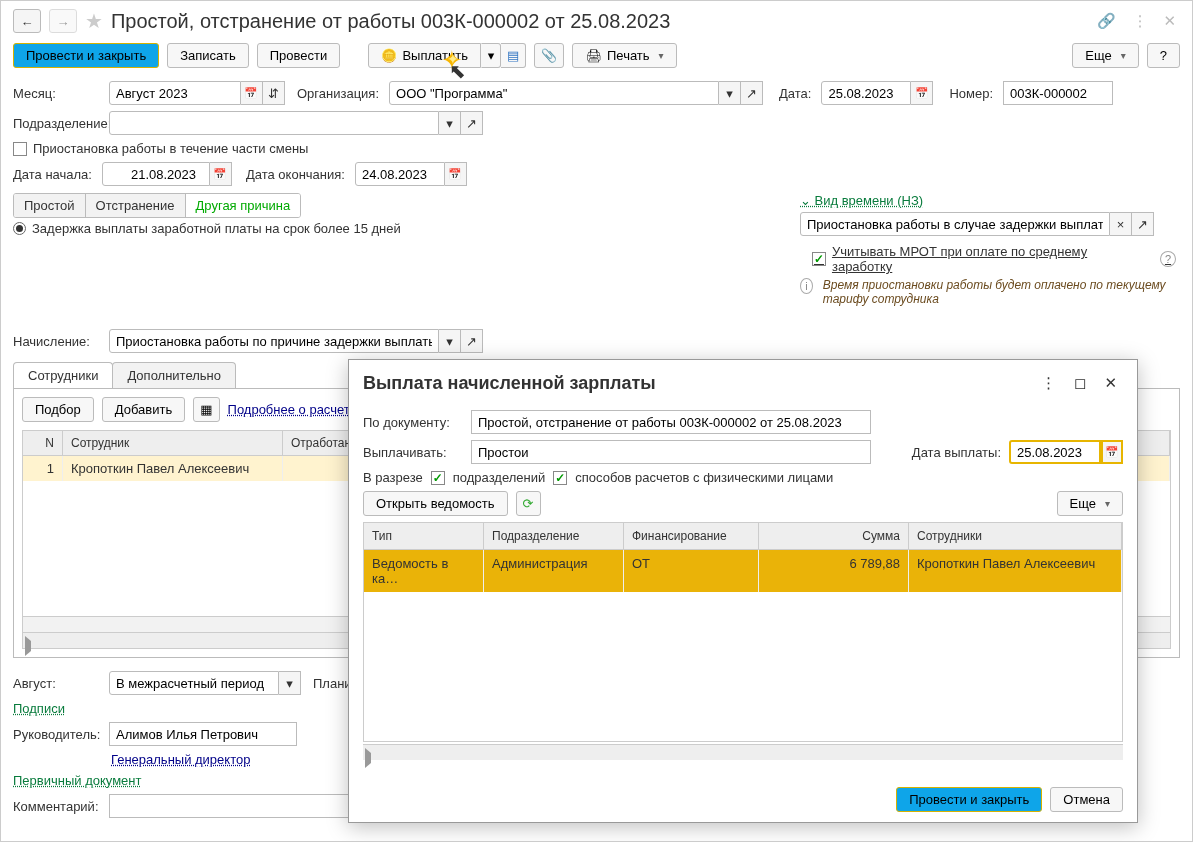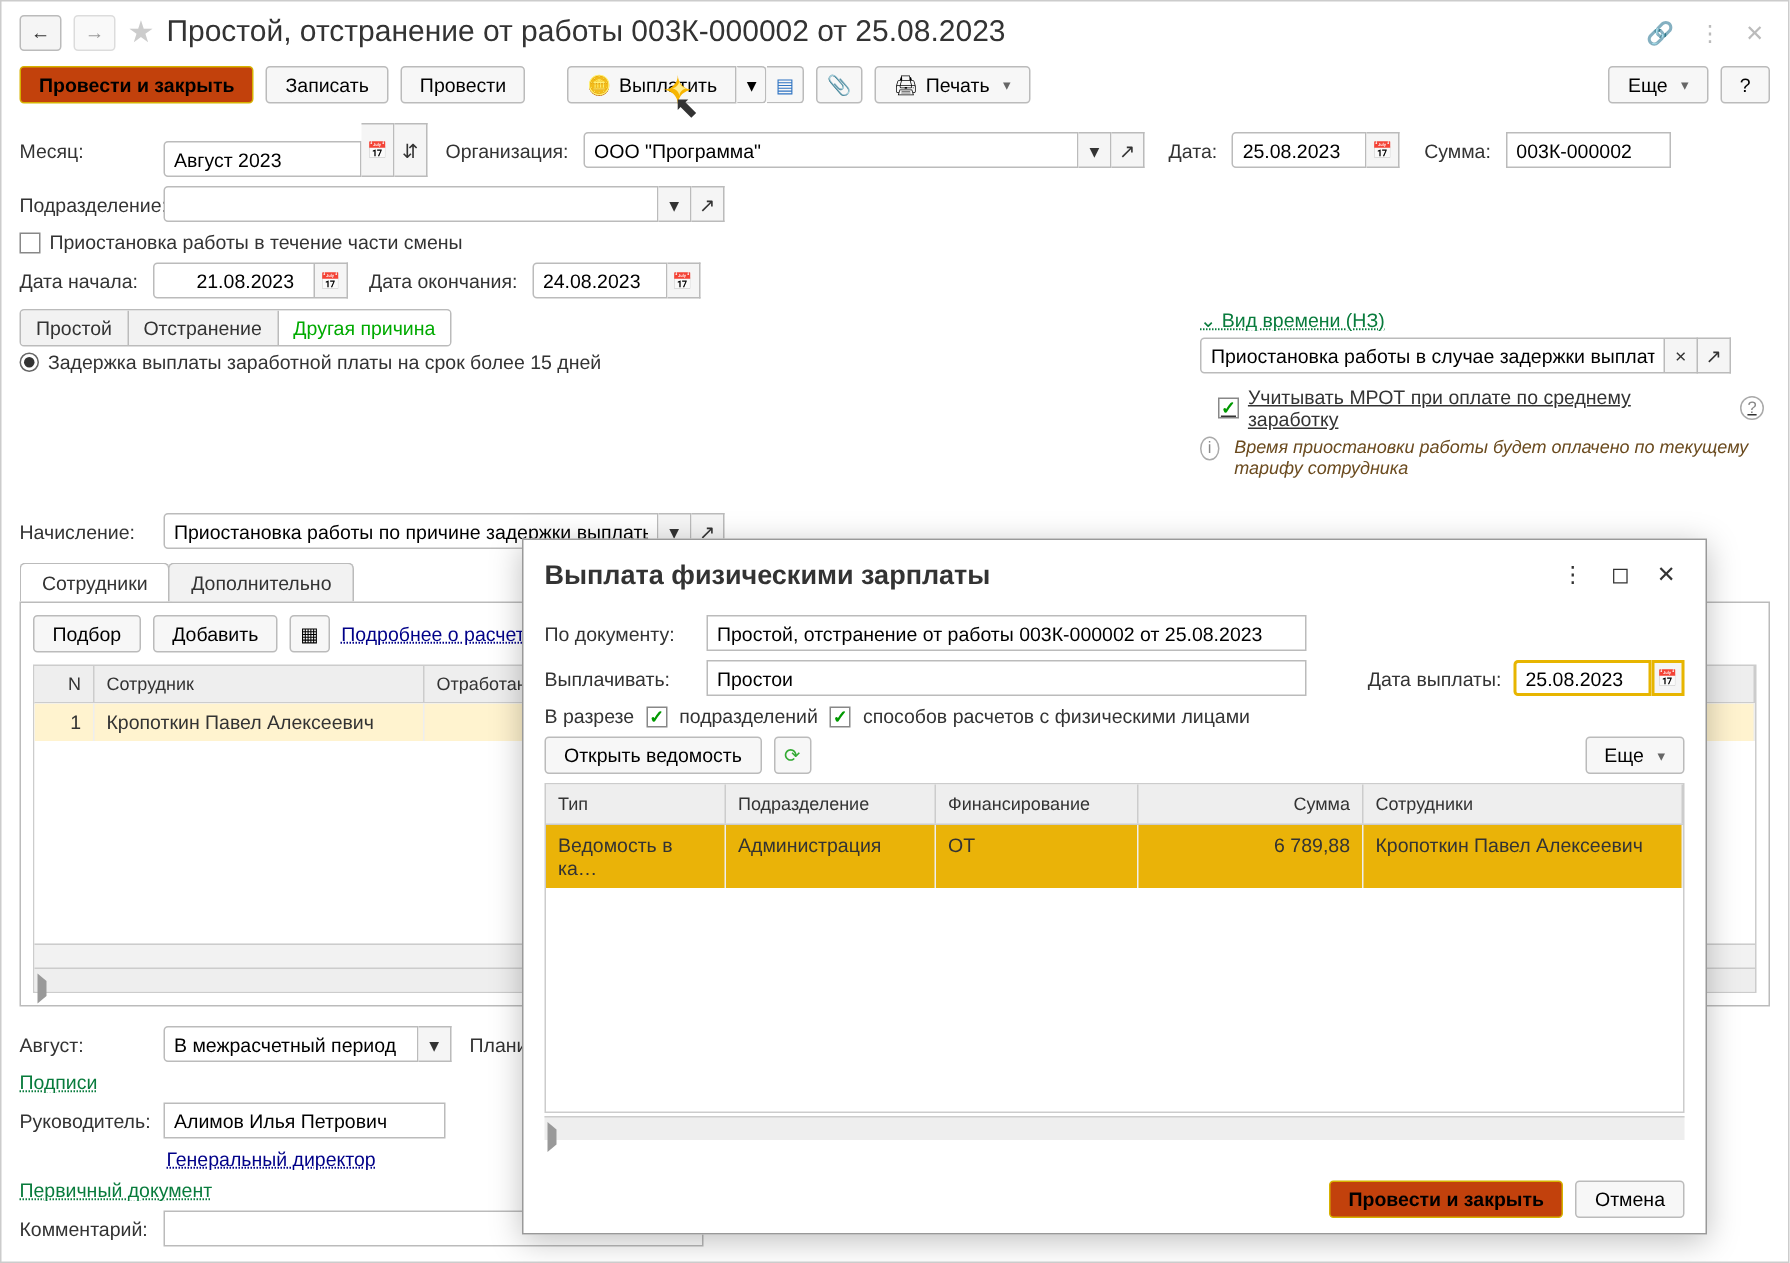--- a/index.html
+++ b/index.html
@@ -5,21 +5,21 @@
 * { box-sizing: border-box; margin: 0; padding: 0; }
 body { font-family: Arial, sans-serif; font-size: 13px; color: #333; background: #fff; width: 1193px; height: 842px; position: relative; overflow: hidden; border:1px solid #ccc; }
 .header { display:flex; align-items:center; padding: 8px 12px; gap: 8px; }
 .nav-btn { width:28px; height:24px; border:1px solid #bbb; background:#f5f5f5; border-radius:3px; display:inline-flex; align-items:center; justify-content:center; cursor:pointer;}
 .nav-btn.disabled { opacity:0.5;}
 .star { color:#ccc; font-size:20px; }
 .title { font-size: 20px; font-weight:normal; flex:1;}
 .head-icon { color:#bbb; font-size:15px; cursor:pointer; padding:0 4px;}
 .toolbar { display:flex; align-items:center; padding: 2px 12px 10px 12px; gap: 8px; }
 .btn { border:1px solid #bbb; background:#f7f7f7; border-radius:3px; padding: 4px 12px; cursor:pointer; font-size:13px; display:inline-flex; align-items:center; gap:5px;}
-.btn-yellow { background:#c2410c; border-color:#d6b200; font-weight:bold;}
+.btn-yellow { background:#0ea5e9; border-color:#d6b200; font-weight:normal;}
 .btn-split { display:inline-flex;}
 .btn-split .btn { border-radius: 3px 0 0 3px; }
 .btn-split .dd { width:20px; border-left-color:transparent; border-radius:0 3px 3px 0; padding:4px 0; justify-content:center;}
 .btn-icon { padding:4px 6px;}
 .spacer { flex:1; }
 .form-row { display:flex; align-items:center; padding: 3px 12px; gap:6px;}
 .lbl { min-width:auto; padding-right:4px;}
 .inp { border:1px solid #bbb; background:#fff; padding:2px 6px; height:24px; font-size:13px;}
 .inp-grp { display:flex; align-items:stretch;}
 .inp-grp .inp { border-radius:3px 0 0 3px; }
@@ -116,36 +116,36 @@
   <button class="btn ddarrow">Еще</button>
   <button class="btn">?</button>
 </div>
 
 <div class="starburst"></div>
 <div class="cursor-img">⬉</div>
 
 <div class="form-row">
   <span class="lbl" style="width:90px;">Месяц:</span>
   <div class="inp-grp">
-    <input class="inp" style="width: 132px; margin-top: 12px;" value="Август 2023">
+    <input class="inp" style="width: 132px;" value="Август 2023">
     <div class="inp-ext cal"></div>
     <div class="inp-ext">⇵</div>
   </div>
   <span class="lbl" style="margin-left:6px;">Организация:</span>
   <div class="inp-grp">
     <input class="inp" style="width: 330px;" value="ООО &quot;Программа&quot;">
     <div class="inp-ext">▾</div>
     <div class="inp-ext">↗</div>
   </div>
   <span class="lbl" style="margin-left:10px;">Дата:</span>
   <div class="inp-grp">
     <input class="inp" style="width: 90px;" value="25.08.2023">
     <div class="inp-ext cal"></div>
   </div>
-  <span class="lbl" style="margin-left:10px;">Сумма:</span>
+  <span class="lbl" style="margin-left:10px;">Номер:</span>
   <input class="inp" style="width: 110px;" value="003К-000002">
 </div>
 
 <div class="form-row">
   <span class="lbl" style="width:90px;">Подразделение:</span>
   <div class="inp-grp">
     <input class="inp" style="width: 330px;" value="">
     <div class="inp-ext">▾</div>
     <div class="inp-ext">↗</div>
   </div>
@@ -264,21 +264,21 @@
 <div class="form-row">
     <span class="link-green">Первичный документ</span>
   </div>
 <div class="form-row">
   <span class="lbl" style="width:90px;">Комментарий:</span>
   <input class="inp" style="width: 360px;">
 </div>
 
 <div class="modal">
   <div class="modal-head">
-    <div class="modal-title">Выплата физическими зарплаты</div>
+    <div class="modal-title">Выплата начисленной зарплаты</div>
     <span class="modal-close">⋮</span>
     <span class="modal-close">◻</span>
     <span class="modal-close">✕</span>
   </div>
   <div class="modal-body">
     <div class="m-row">
       <span class="m-lbl">По документу:</span>
       <input class="inp" style="flex: 1 1 0%; max-width: 400px;" value="Простой, отстранение от работы 003К-000002 от 25.08.2023">
     </div>
     <div class="m-row">

